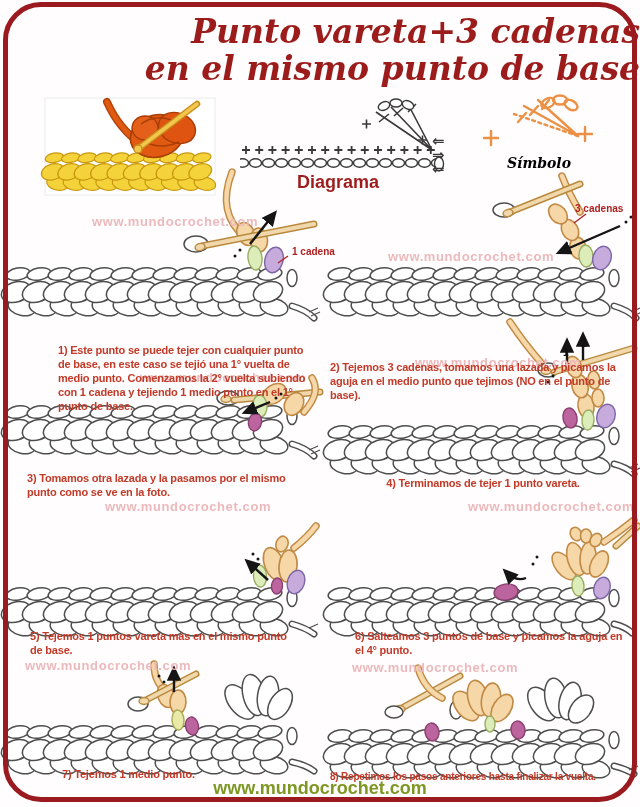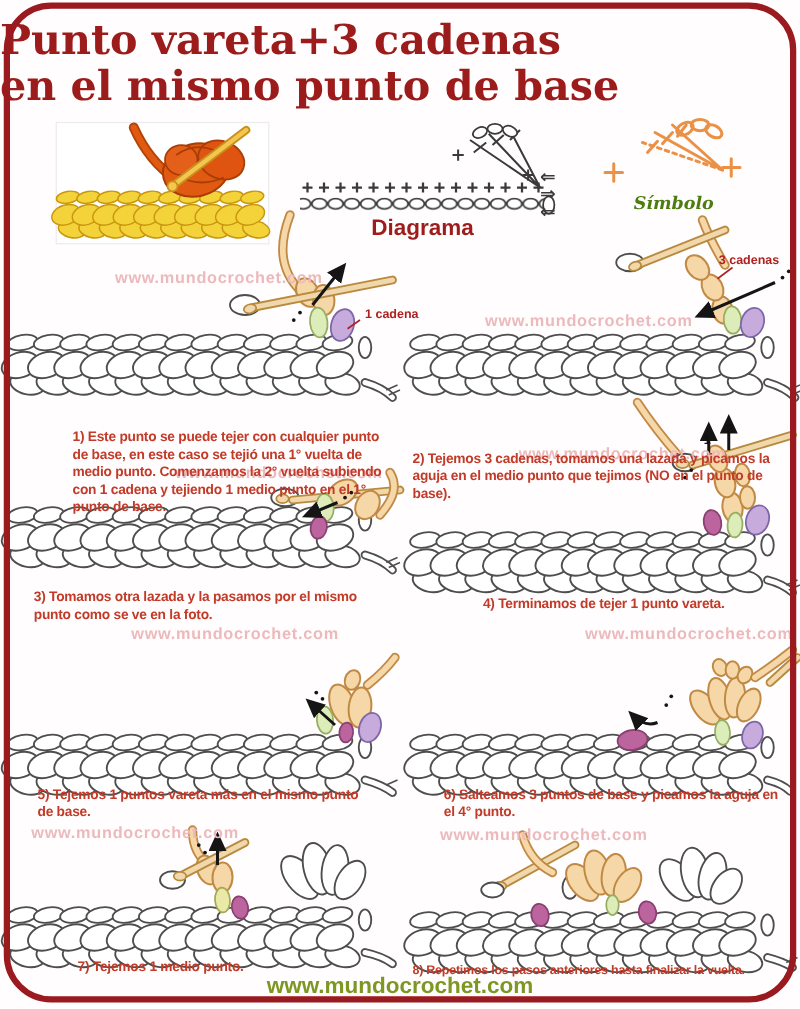--- a/index.html
+++ b/index.html
@@ -1,21 +1,21 @@
 <!DOCTYPE html>
 <html><head>
 <meta charset="utf-8">
 <style>
   html,body{margin:0;padding:0;background:#fff;}
   .page{position:relative;width:640px;height:807px;background:#fffdfd;overflow:hidden;
         font-family:"Liberation Sans",sans-serif;}
   .frame{position:absolute;left:3px;top:2px;right:3px;bottom:5px;border:5px solid #9a1a1f;
          border-radius:38px;pointer-events:none;z-index:6;}
-  .title{position:absolute;left:0;right:0;top:13px;text-align:left;z-index:2;
-         font-family:"DejaVu Serif",serif;font-weight:700;
+  .title{position:absolute;left:0;right:0;top:13px;text-align:right;z-index:2;
+         font-family:"DejaVu Serif",serif;font-weight:700;font-style:italic;
          font-size:33px;line-height:37px;color:#9c1b1b;}
   .lbl{position:absolute;font-weight:700;color:#9e1c1c;text-align:center;z-index:4;}
   .cap{position:absolute;font-weight:700;color:#c23a28;font-size:11px;line-height:14px;
        letter-spacing:-0.2px;z-index:4;}
   .wm{position:absolute;font-weight:700;color:#ecb9bc;font-size:13px;letter-spacing:0.6px;z-index:3;}
   .footer-wm{position:absolute;left:0;right:0;top:778px;text-align:center;font-weight:700;
        font-size:18px;color:#7d9723;z-index:5;}
   .callout{position:absolute;font-weight:700;font-size:10px;color:#b02020;z-index:4;}
   .numlab{position:absolute;font-weight:700;font-size:10px;color:#111;z-index:4;}
   svg.illus{position:absolute;overflow:visible;z-index:2;}
@@ -150,21 +150,21 @@
       <path class="sym" d="M10 42 h14 M17 35 v14"></path>
       <path class="sym" d="M104 38 h14 M111 31 v14"></path>
       <path class="sym symd" d="M104 40 L40 18"></path>
       <path class="sym" d="M104 40 L50 10 M104 40 L64 4"></path>
       <path class="sym" d="M44 26 l8 -9 M56 19 l8 -9 M68 13 l7 -9"></path>
       <ellipse class="sym" cx="74" cy="7" rx="7" ry="4.5" transform="rotate(-28 74 7)"></ellipse>
       <ellipse class="sym" cx="86" cy="4" rx="7" ry="4.5"></ellipse>
       <ellipse class="sym" cx="97" cy="9" rx="7" ry="4.5" transform="rotate(30 97 9)"></ellipse>
     </g>
   </svg>
-  <div class="lbl" style="left:474px;top:155px;width:130px;font-size:14px;color:#4d7c0f;font-style:italic;font-family:'DejaVu Serif',serif">Símbolo</div>
+  <div class="lbl" style="left:474px;top:155px;width:130px;font-size:14px;color:#000000;font-style:italic;font-family:'DejaVu Serif',serif">Símbolo</div>
 
   <svg class="illus" style="left:6px;top:206px" width="316" height="132" viewBox="0 0 316 132">
     <g class="braid">
         <ellipse cx="16" cy="101" rx="14" ry="8.5" transform="rotate(12 16 101)"></ellipse>
         <ellipse cx="37" cy="101" rx="14" ry="8.5" transform="rotate(12 37 101)"></ellipse>
         <ellipse cx="58" cy="101" rx="14" ry="8.5" transform="rotate(12 58 101)"></ellipse>
         <ellipse cx="79" cy="101" rx="14" ry="8.5" transform="rotate(12 79 101)"></ellipse>
         <ellipse cx="100" cy="101" rx="14" ry="8.5" transform="rotate(12 100 101)"></ellipse>
         <ellipse cx="121" cy="101" rx="14" ry="8.5" transform="rotate(12 121 101)"></ellipse>
         <ellipse cx="142" cy="101" rx="14" ry="8.5" transform="rotate(12 142 101)"></ellipse>

